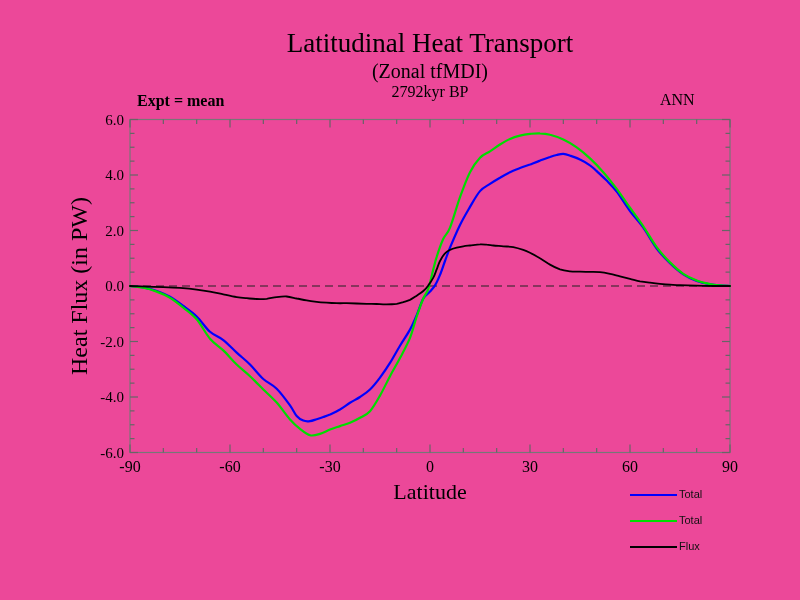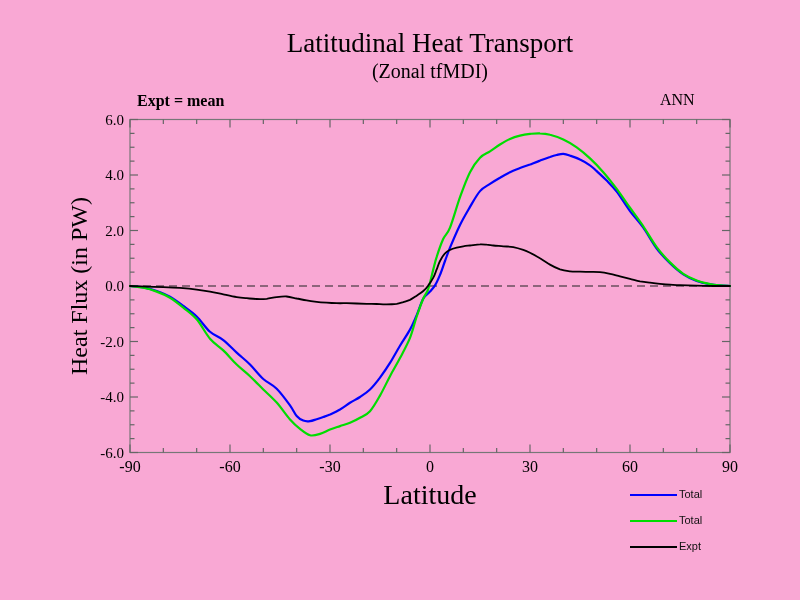--- a/index.html
+++ b/index.html
@@ -1,40 +1,41 @@
 <!DOCTYPE html>
 <html><head>
 <meta charset="utf-8">
 <style>
   html,body{margin:0;padding:0;background:#fff;}
-  .page{position:relative;width:800px;height:600px;background:#f9a8d4;overflow:hidden;
+  .page{position:relative;width:800px;height:600px;background:#ec4899;overflow:hidden;
         font-family:"Liberation Serif",serif;color:#000;}
   .abs{position:absolute;white-space:nowrap;}
   .chart-title{left:130px;top:28px;width:600px;text-align:center;font-size:27px;}
   .chart-subtitle{left:130px;top:60px;width:600px;text-align:center;font-size:20px;}
   .chart-subtitle2{left:130px;top:83px;width:600px;text-align:center;font-size:16px;}
   .expt-label{left:137px;top:92px;font-size:16px;font-weight:bold;}
   .season-label{left:660px;top:91px;font-size:16px;}
-  .xaxis-title{left:130px;top:479px;width:600px;text-align:center;font-size:28px;}
+  .xaxis-title{left:130px;top:479px;width:600px;text-align:center;font-size:22px;}
   .yaxis-title{left:79px;top:286px;transform:translate(-50%,-50%) rotate(-90deg);
                font-size:24px;}
   svg#plot-svg{position:absolute;left:0;top:0;}
   .legend{position:absolute;left:630px;top:487px;font-family:"Liberation Sans",sans-serif;
           font-size:11px;color:#111;}
   .legend-item{display:flex;align-items:center;height:15px;margin-bottom:11px;}
   .legend-swatch{display:inline-block;width:47px;height:2px;margin-right:2px;}
   .legend-label{line-height:11px;}
 </style>
 </head>
 <body>
 
 <div class="page">
 
   <div class="abs chart-title">Latitudinal Heat Transport</div>
   <div class="abs chart-subtitle">(Zonal tfMDI)</div>
+  <div class="abs chart-subtitle2">2792kyr BP</div>
   <div class="abs expt-label">Expt = mean</div>
   <div class="abs season-label">ANN</div>
 
   <svg id="plot-svg" width="800" height="600">
       <rect x="130" y="119.5" width="600" height="333" fill="none" stroke="#777777" stroke-width="1.2"></rect>
       <line x1="130" y1="452.5" x2="130" y2="444.5" stroke="#666666" stroke-width="1.2"></line>
       <line x1="130" y1="119.5" x2="130" y2="127.5" stroke="#666666" stroke-width="1.2"></line>
       <line x1="163.33333333333334" y1="452.5" x2="163.33333333333334" y2="448" stroke="#666666" stroke-width="1.2"></line>
       <line x1="163.33333333333334" y1="119.5" x2="163.33333333333334" y2="124" stroke="#666666" stroke-width="1.2"></line>
       <line x1="196.66666666666669" y1="452.5" x2="196.66666666666669" y2="448" stroke="#666666" stroke-width="1.2"></line>
@@ -148,17 +149,17 @@
     <div class="legend-item">
       <span class="legend-swatch" style="background: rgb(0, 0, 255);"></span>
       <span class="legend-label">Total</span>
     </div>
     <div class="legend-item">
       <span class="legend-swatch" style="background: rgb(0, 221, 0);"></span>
       <span class="legend-label">Total</span>
     </div>
     <div class="legend-item">
       <span class="legend-swatch" style="background: rgb(0, 0, 0);"></span>
-      <span class="legend-label">Expt</span>
+      <span class="legend-label">Flux</span>
     </div>
   </div>
 
 </div>
 
 </body></html>

